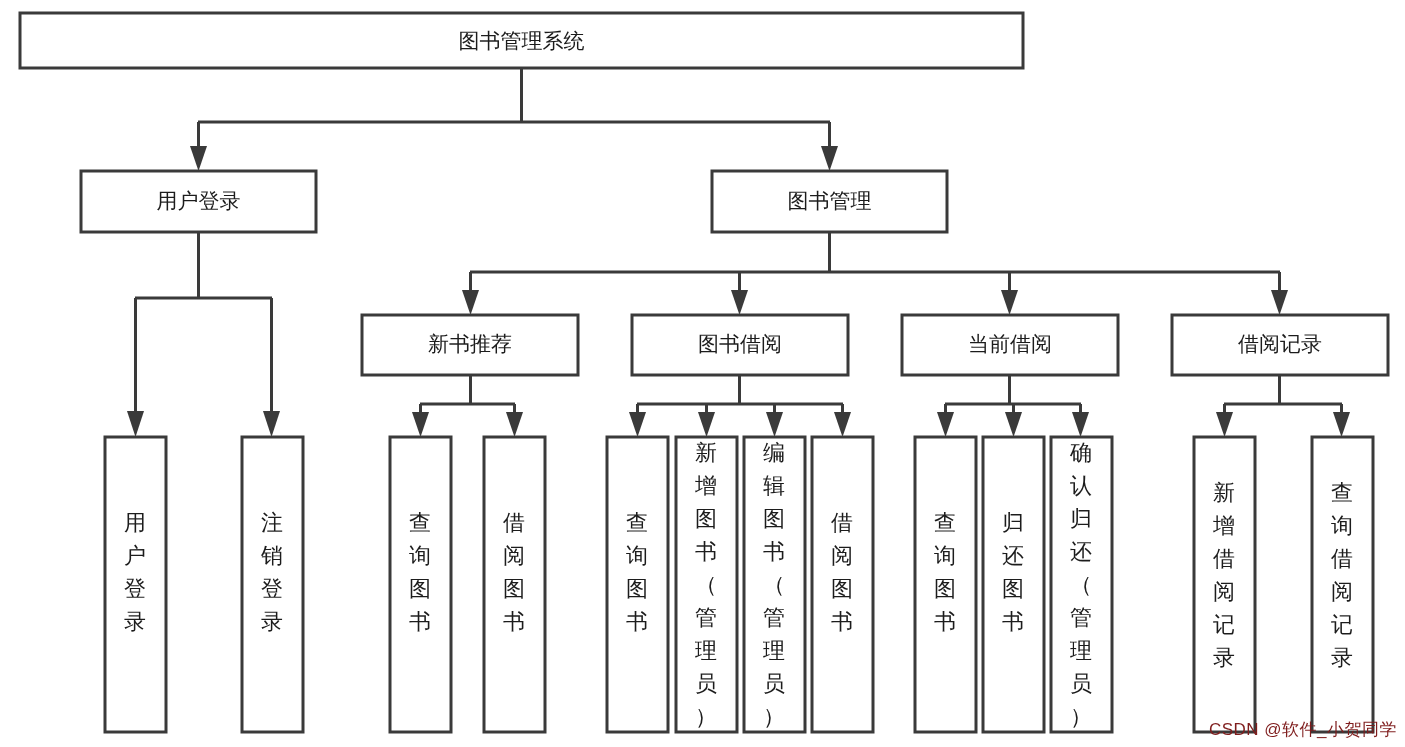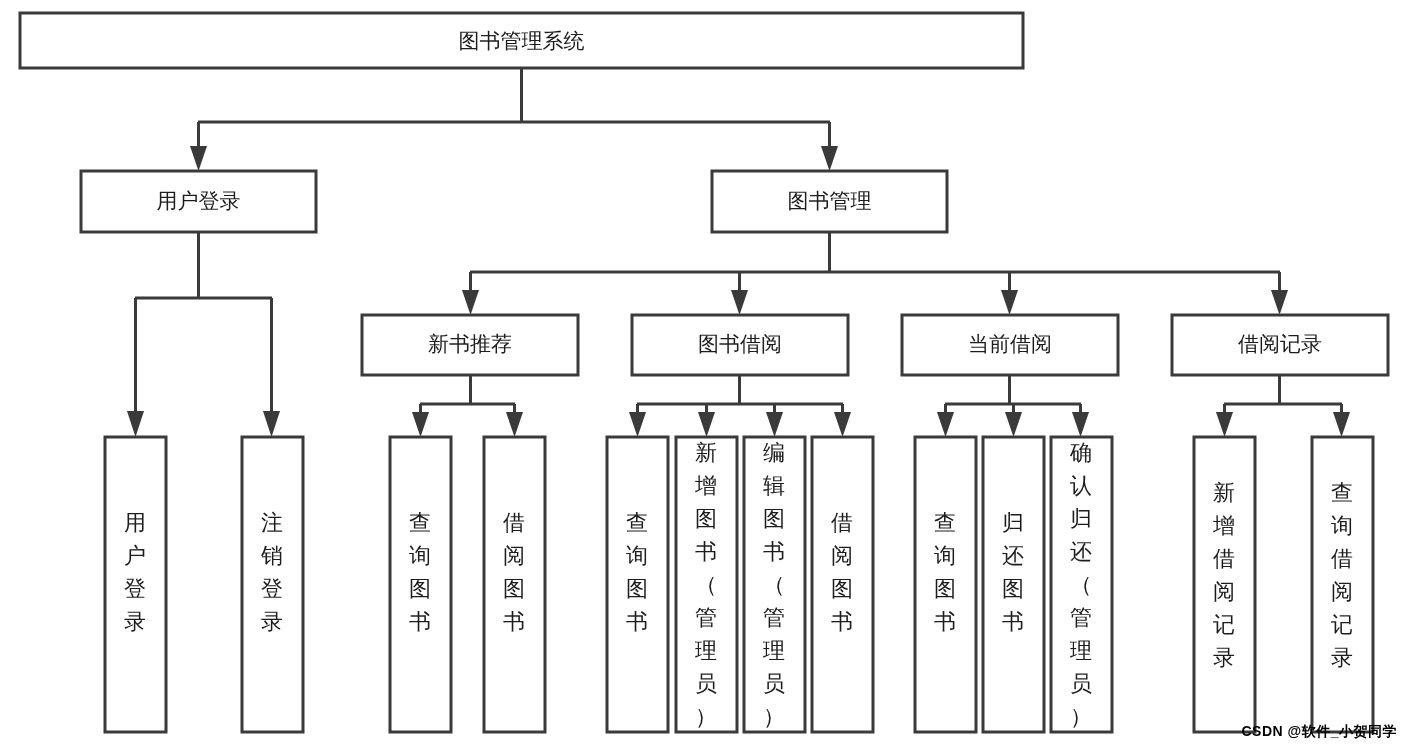--- a/index.html
+++ b/index.html
@@ -52,26 +52,25 @@
     font-family: "Liberation Sans", "DejaVu Sans", sans-serif;
     font-size: 22px;
     fill: #1c1c1c;
     text-anchor: middle;
   }
   .watermark {
     position: absolute;
     right: 8px;
     bottom: 6px;
     font-family: "Liberation Sans", "DejaVu Sans", sans-serif;
-    font-size: 14px;
-    color: #000000;
+    font-size: 17px;
+    color: #7f1d1d;
     letter-spacing: 0.5px;
     white-space: nowrap;
     user-select: none;
-    font-weight: bold;
   }
 </style>
 </head>
 <body>
 
 <div id="diagram-root">
   <svg class="flow" viewBox="0 0 1405 747" xmlns="http://www.w3.org/2000/svg">
 
     <g>
 

